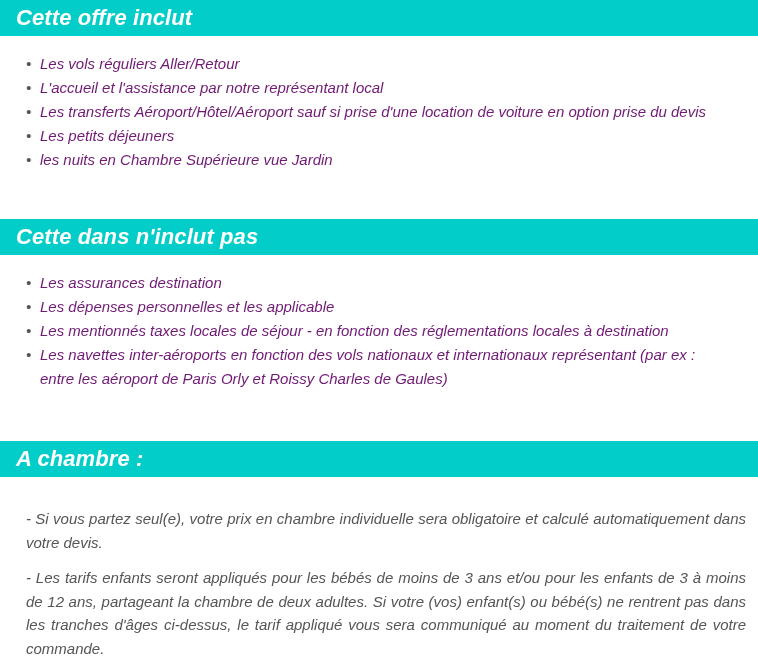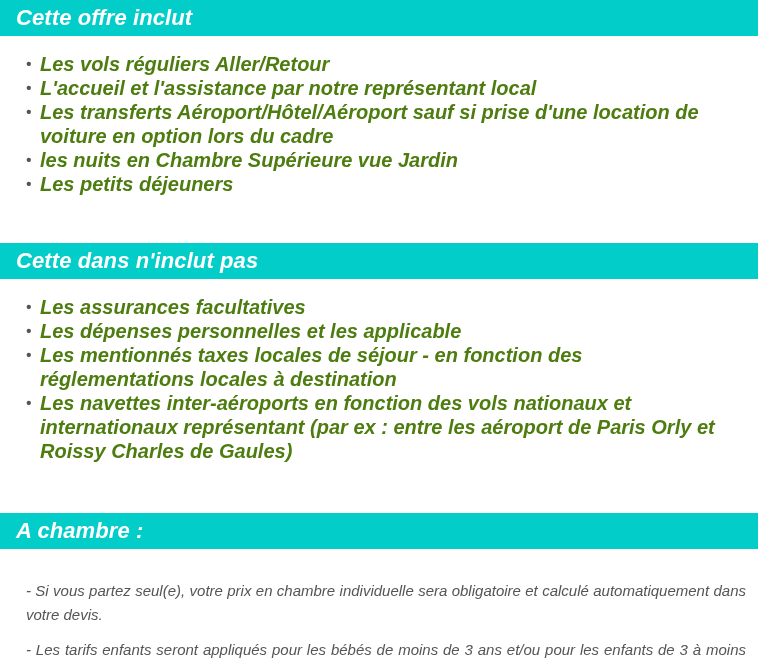--- a/index.html
+++ b/index.html
@@ -34,27 +34,26 @@
     overflow: hidden;
   }
   .bullet-list {
     list-style: none;
     margin: 0;
     padding: 0;
   }
   .bullet-list li {
     position: relative;
     font-style: italic;
-    font-size: 20px;
+    font-size: 15px;
     line-height: 24px;
-    color: #4d7c0f;
+    color: #701a75;
     padding-left: 40px;
     padding-right: 42px;
     margin: 0;
-    font-weight: bold;
   }
   .bullet-list li::before {
     content: "\2022";
     position: absolute;
     left: 26px;
     top: 0;
     font-size: 15px;
     line-height: 24px;
     color: #555555;
   }
@@ -80,33 +79,33 @@
 
 <div class="page">
 
   <div class="section-header">Cette offre inclut</div>
 
   <div class="spacer-a"></div>
 
   <ul class="bullet-list">
     <li>Les vols réguliers Aller/Retour</li>
     <li>L'accueil et l'assistance par notre représentant local</li>
-    <li>Les transferts Aéroport/Hôtel/Aéroport sauf si prise d'une location de voiture en option lors du cadre</li>
+    <li>Les transferts Aéroport/Hôtel/Aéroport sauf si prise d'une location de voiture en option prise du devis</li>
+    <li>Les petits déjeuners</li>
     <li>les nuits en Chambre Supérieure vue Jardin</li>
-    <li>Les petits déjeuners</li>
   </ul>
 
   <div class="spacer-b"></div>
 
   <div class="section-header">Cette dans n'inclut pas</div>
 
   <div class="spacer-a"></div>
 
   <ul class="bullet-list">
-    <li>Les assurances facultatives</li>
+    <li>Les assurances destination</li>
     <li>Les dépenses personnelles et les applicable</li>
     <li>Les mentionnés taxes locales de séjour - en fonction des réglementations locales à destination</li>
     <li>Les navettes inter-aéroports en fonction des vols nationaux et internationaux représentant (par ex : entre les aéroport de Paris Orly et Roissy Charles de Gaules)</li>
   </ul>
 
   <div class="spacer-c"></div>
 
   <div class="section-header">A chambre :</div>
 
   <div class="spacer-d"></div>

